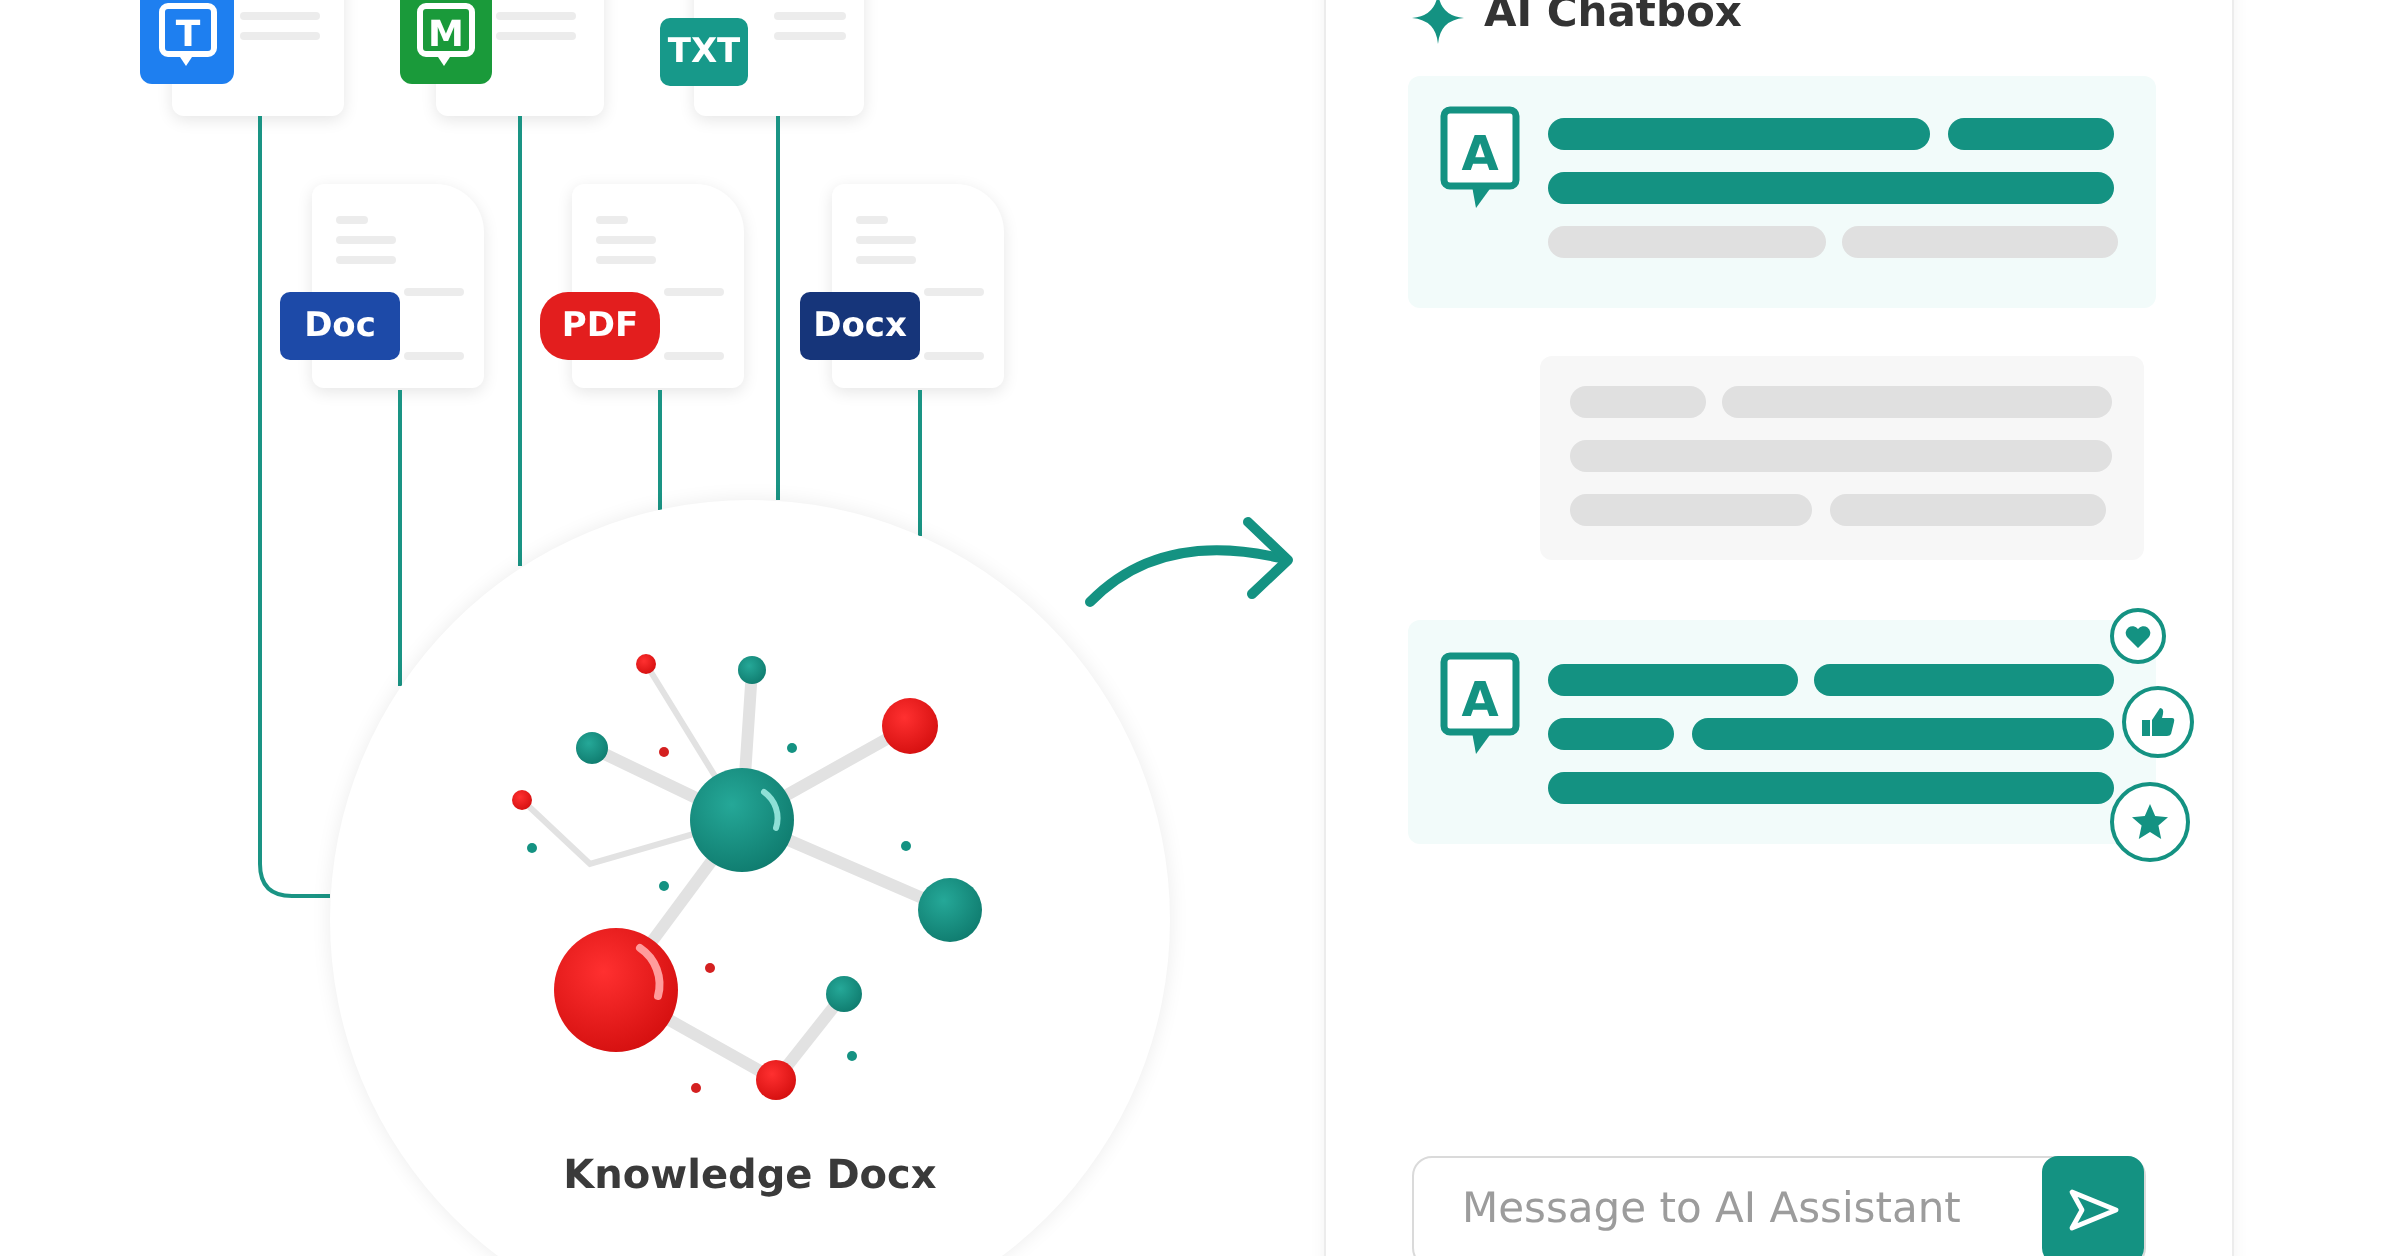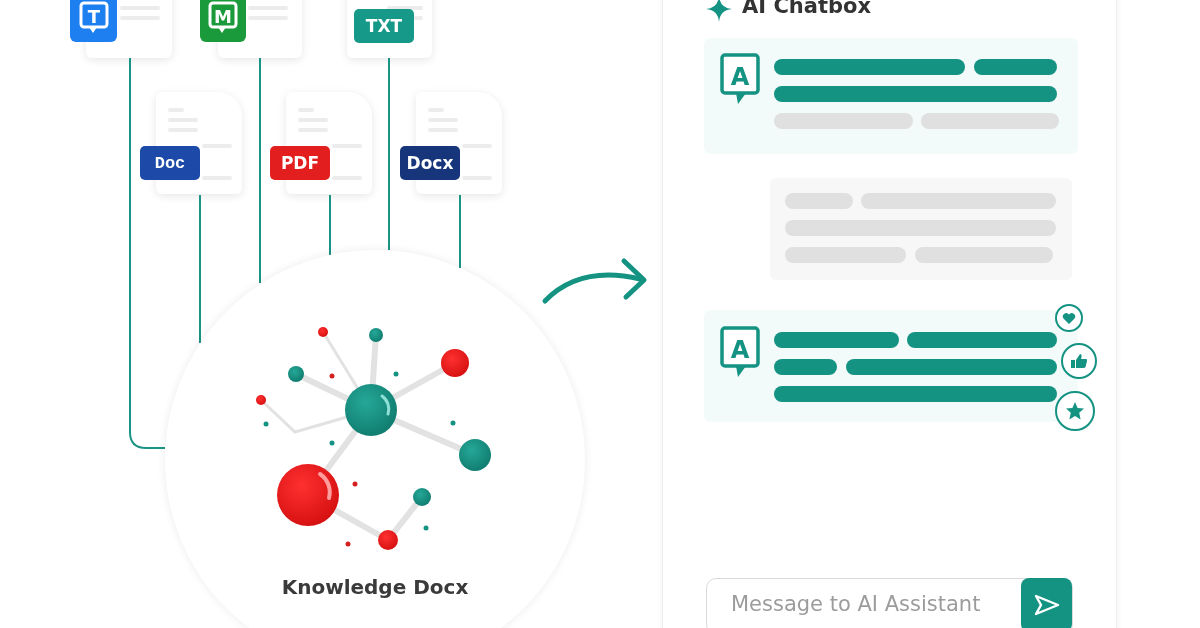--- a/index.html
+++ b/index.html
@@ -48,39 +48,39 @@
       <rect x="2" y="2" width="26" height="24" rx="3" fill="none" stroke="#fff" stroke-width="3"></rect>
       <path d="M10 26 L14 32 L18 26" fill="#fff"></path>
       <text x="15" y="22" font-size="18" font-weight="bold" fill="#fff" text-anchor="middle" font-family="DejaVu Sans, sans-serif">M</text>
     </svg>
 </div>
 
 <div class="doc" style="left:347px;top:-20px;width:85px;height:78px;">
   <div class="ln" style="left:40px;top:26px;width:36px;"></div>
   <div class="ln" style="left:40px;top:36px;width:36px;"></div>
 </div>
-<div class="badge" style="left:330px;top:9px;width:60px;height:34px;background:#17998a;margin-left:24px;">TXT</div>
+<div class="badge" style="left:330px;top:9px;width:44px;height:34px;background:#17998a;">TXT</div>
 
 <div class="doc" style="left:156px;top:92px;width:86px;height:102px;border-top-right-radius:24px;">
   <div class="ln" style="left:12px;top:16px;width:16px;"></div>
   <div class="ln" style="left:12px;top:26px;width:30px;"></div>
   <div class="ln" style="left:12px;top:36px;width:30px;"></div>
   <div class="ln" style="left:46px;top:52px;width:30px;"></div>
   <div class="ln" style="left:46px;top:84px;width:30px;"></div>
 </div>
-<div class="badge" style="left:140px;top:146px;width:60px;height:34px;background:#1d4aa8;font-family:Liberation Mono, monospace;">Doc</div>
+<div class="badge" style="left:140px;top:146px;width:60px;height:34px;background:#1d4aa8;">Doc</div>
 
 <div class="doc" style="left:286px;top:92px;width:86px;height:102px;border-top-right-radius:24px;">
   <div class="ln" style="left:12px;top:16px;width:16px;"></div>
   <div class="ln" style="left:12px;top:26px;width:30px;"></div>
   <div class="ln" style="left:12px;top:36px;width:30px;"></div>
   <div class="ln" style="left:46px;top:52px;width:30px;"></div>
   <div class="ln" style="left:46px;top:84px;width:30px;"></div>
 </div>
-<div class="badge" style="left:270px;top:146px;width:60px;height:34px;background:#e31e1e;">PDF</div>
+<div class="badge" style="left:270px;top:146px;width:60px;height:34px;background:#e31e1e;border-radius:14px;">PDF</div>
 
 <div class="doc" style="left:416px;top:92px;width:86px;height:102px;border-top-right-radius:24px;">
   <div class="ln" style="left:12px;top:16px;width:16px;"></div>
   <div class="ln" style="left:12px;top:26px;width:30px;"></div>
   <div class="ln" style="left:12px;top:36px;width:30px;"></div>
   <div class="ln" style="left:46px;top:52px;width:30px;"></div>
   <div class="ln" style="left:46px;top:84px;width:30px;"></div>
 </div>
 <div class="badge" style="left:400px;top:146px;width:60px;height:34px;background:#16357a;">Docx</div>
 

